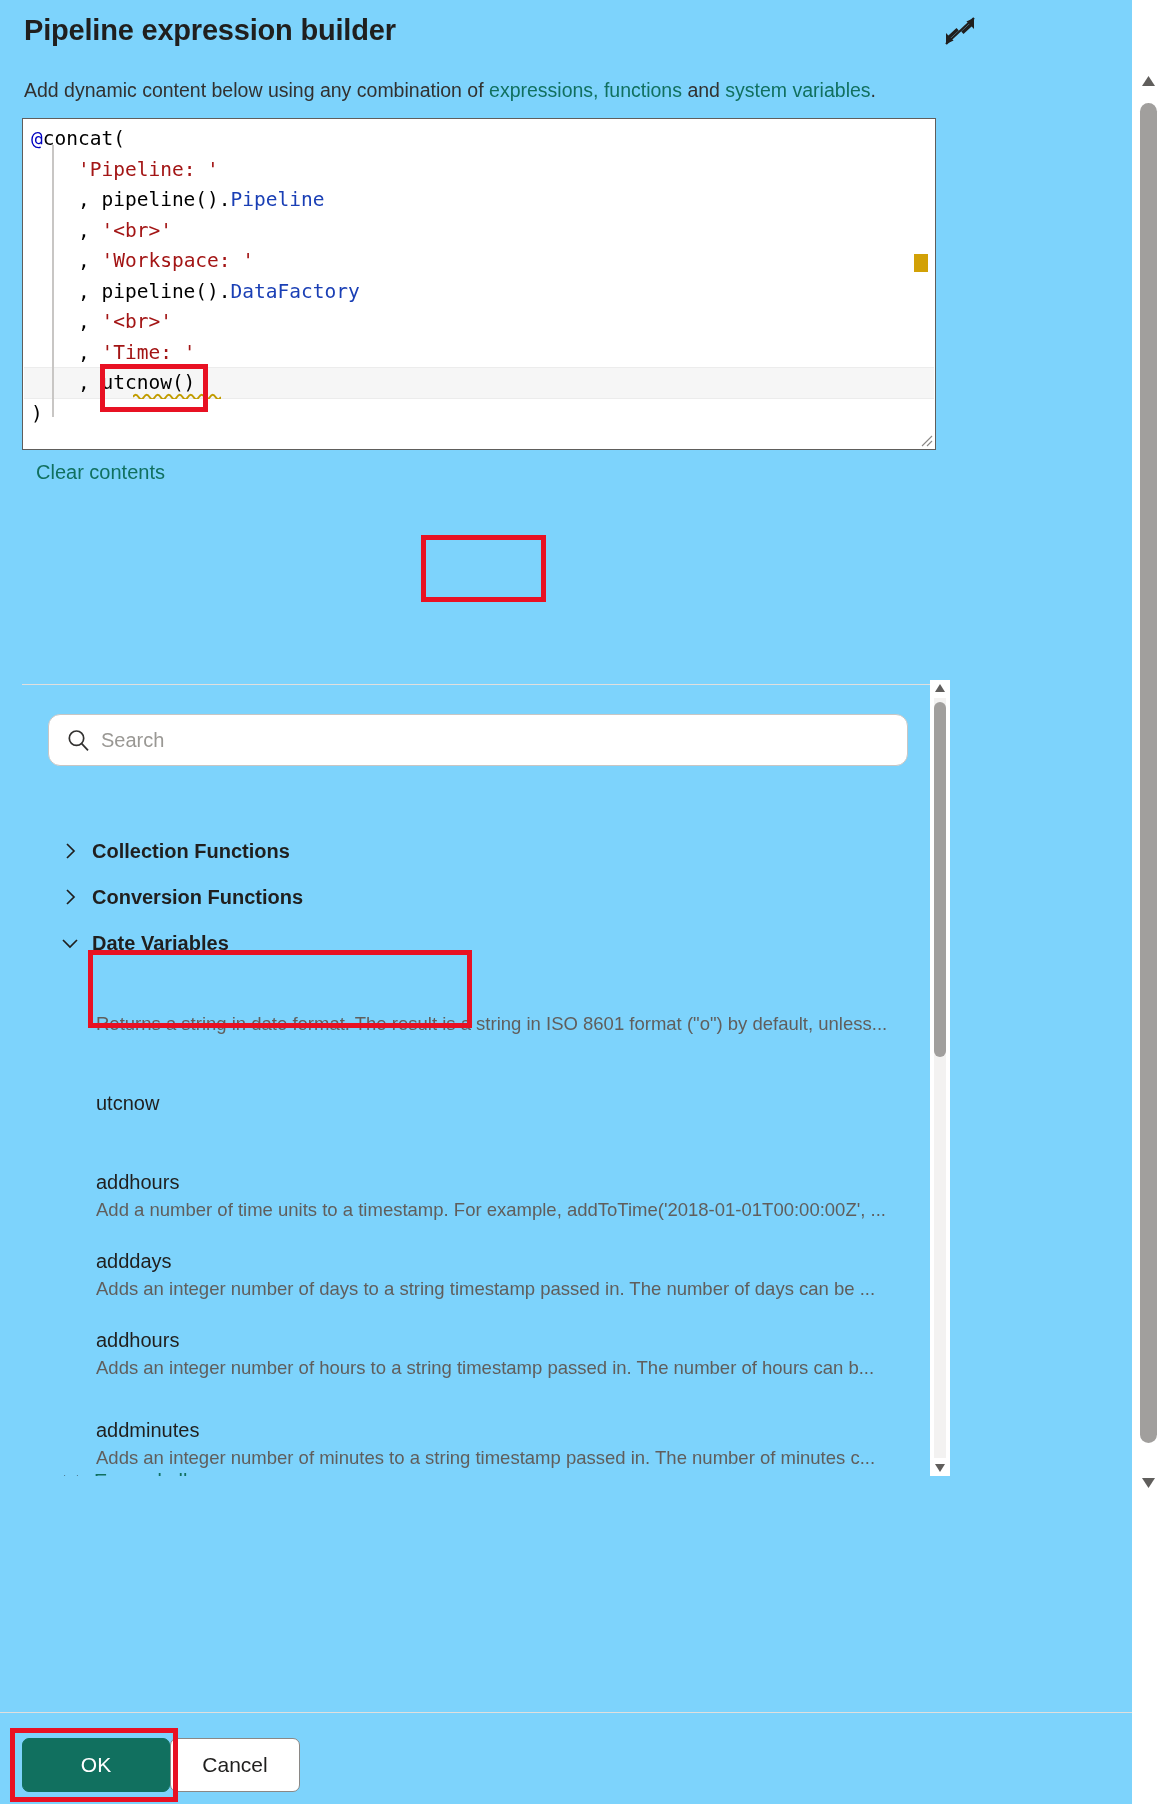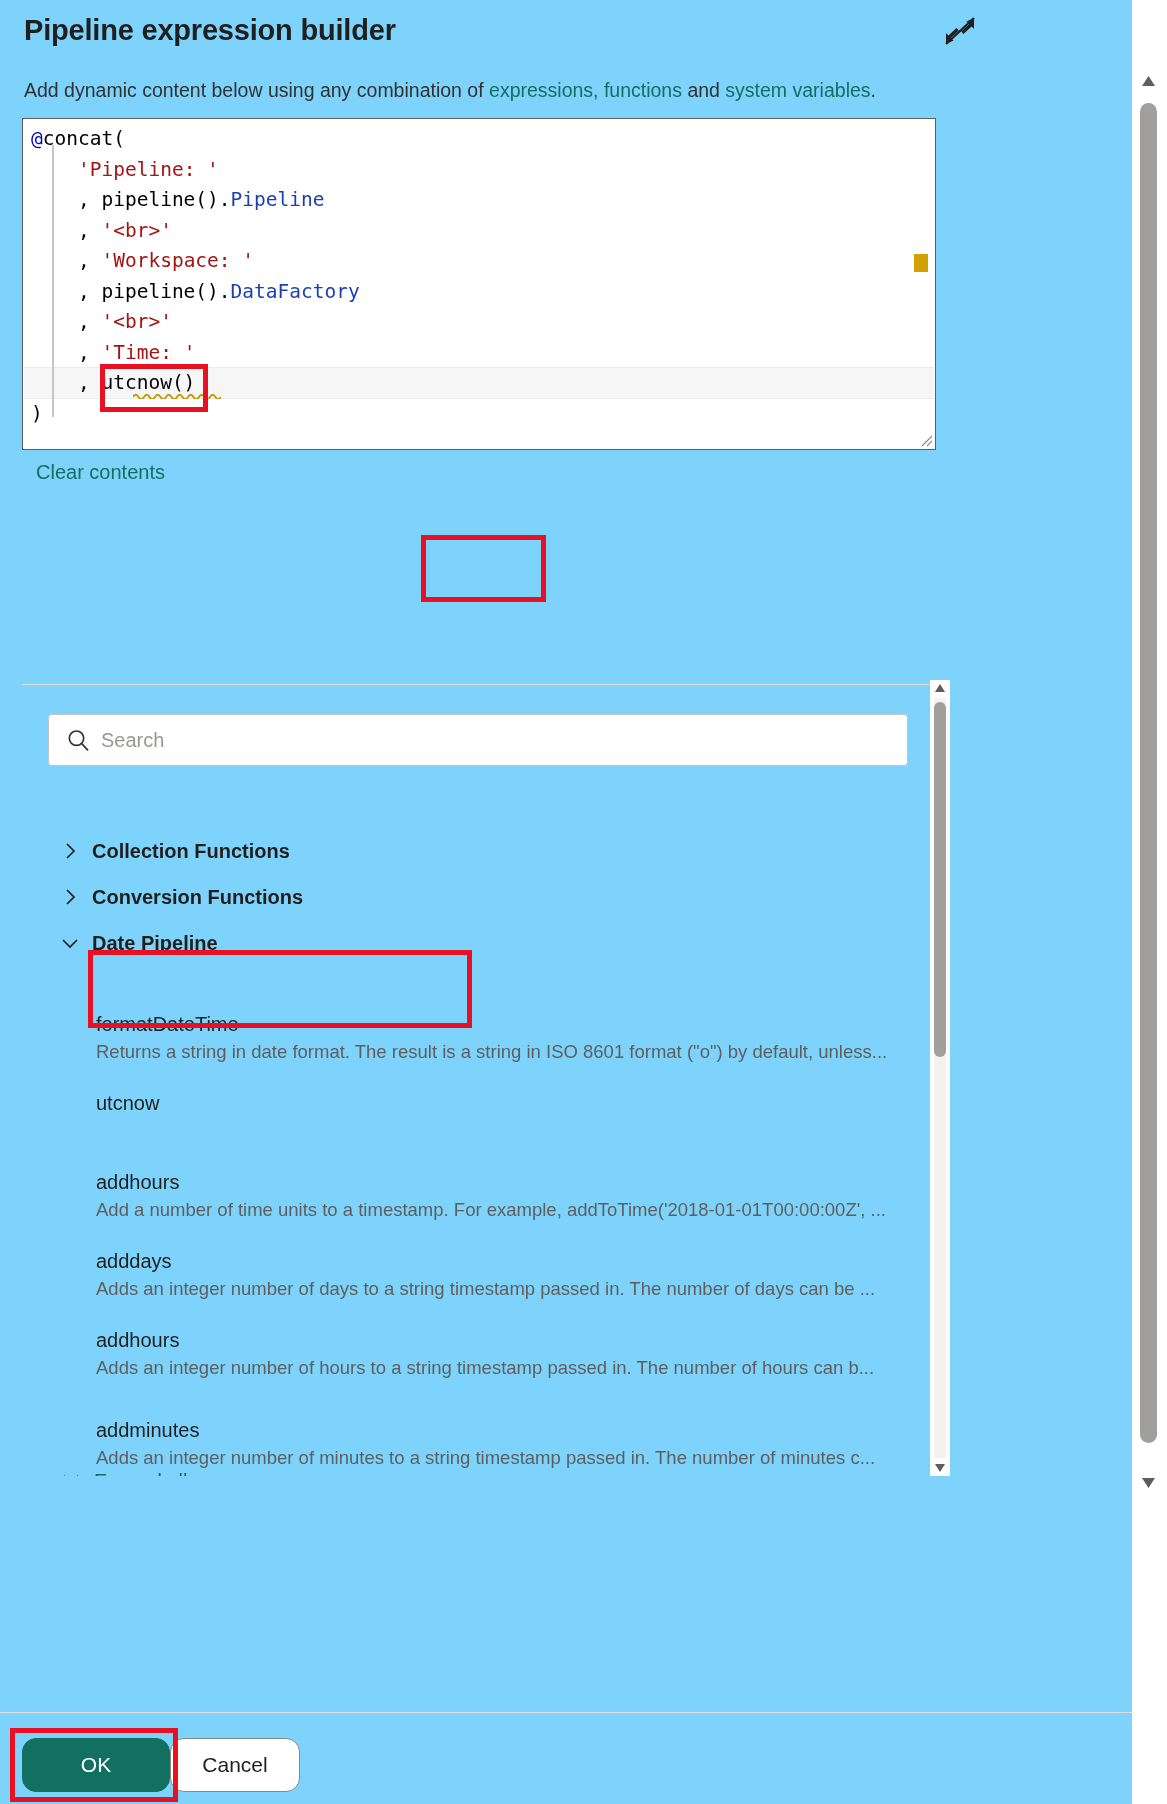--- a/index.html
+++ b/index.html
@@ -167,21 +167,21 @@
     width: 914px; height: 1px;
     background: #e1dfdd;
   }
 
   
   .search-box {
     position: absolute;
     left: 48px; top: 714px;
     width: 860px; height: 52px;
     border: 1px solid #c8c6c4;
-    border-radius: 4px;
+    border-radius: 12px;
     background: #ffffff;
   }
   .search-icon {
     position: absolute;
     left: 18px; top: 14px;
     width: 23px; height: 23px;
   }
   .search-input {
     position: absolute;
     left: 50px; top: 0;
@@ -274,21 +274,21 @@
     position: absolute;
     left: 0; top: 1712px;
     width: 1132px; height: 1px;
     background: #e1dfdd;
   }
   .btn {
     position: absolute;
     height: 54px;
     font-family: "Liberation Sans", sans-serif;
     font-size: 21px;
-    border-radius: 14px;
+    border-radius: 7px;
     cursor: pointer;
     display: flex; align-items: center; justify-content: center;
   }
   .btn-ok {
     left: 22px; top: 1738px;
     width: 148px;
     background: #11705f;
     color: #ffffff;
     border: 1px solid #11705f;
   }
@@ -399,26 +399,25 @@
             <div class="group" style="top: 106px;">
               <svg width="20" height="20" viewBox="0 0 20 20">
                 <polyline points="7,3 14,10 7,17" fill="none" stroke="#201f1e" stroke-width="1.7"></polyline>
               </svg>
               <span class="gname">Conversion Functions</span>
             </div>
             <div class="group" style="top: 152px;">
               <svg width="20" height="20" viewBox="0 0 20 20">
                 <polyline points="3,7 10,14 17,7" fill="none" stroke="#201f1e" stroke-width="1.7"></polyline>
               </svg>
-              <span class="gname">Date Pipeline</span>
+              <span class="gname">Date Variables</span>
             </div>
           </div>
         <div class="tree" id="tree-functions">
             <div class="fn-item" style="top: 234px;">
-              <div class="fn-name">formatDateTime</div>
               <div class="fn-desc">Returns a string in date format. The result is a string in ISO 8601 format ("o") by default, unless...</div>
             </div>
             <div class="fn-item" style="top: 313px;">
               <div class="fn-name">utcnow</div>
             </div>
             <div class="fn-item" style="top: 392px;">
               <div class="fn-name">addhours</div>
               <div class="fn-desc">Add a number of time units to a timestamp. For example, addToTime('2018-01-01T00:00:00Z', ...</div>
             </div>
             <div class="fn-item" style="top: 471px;">

